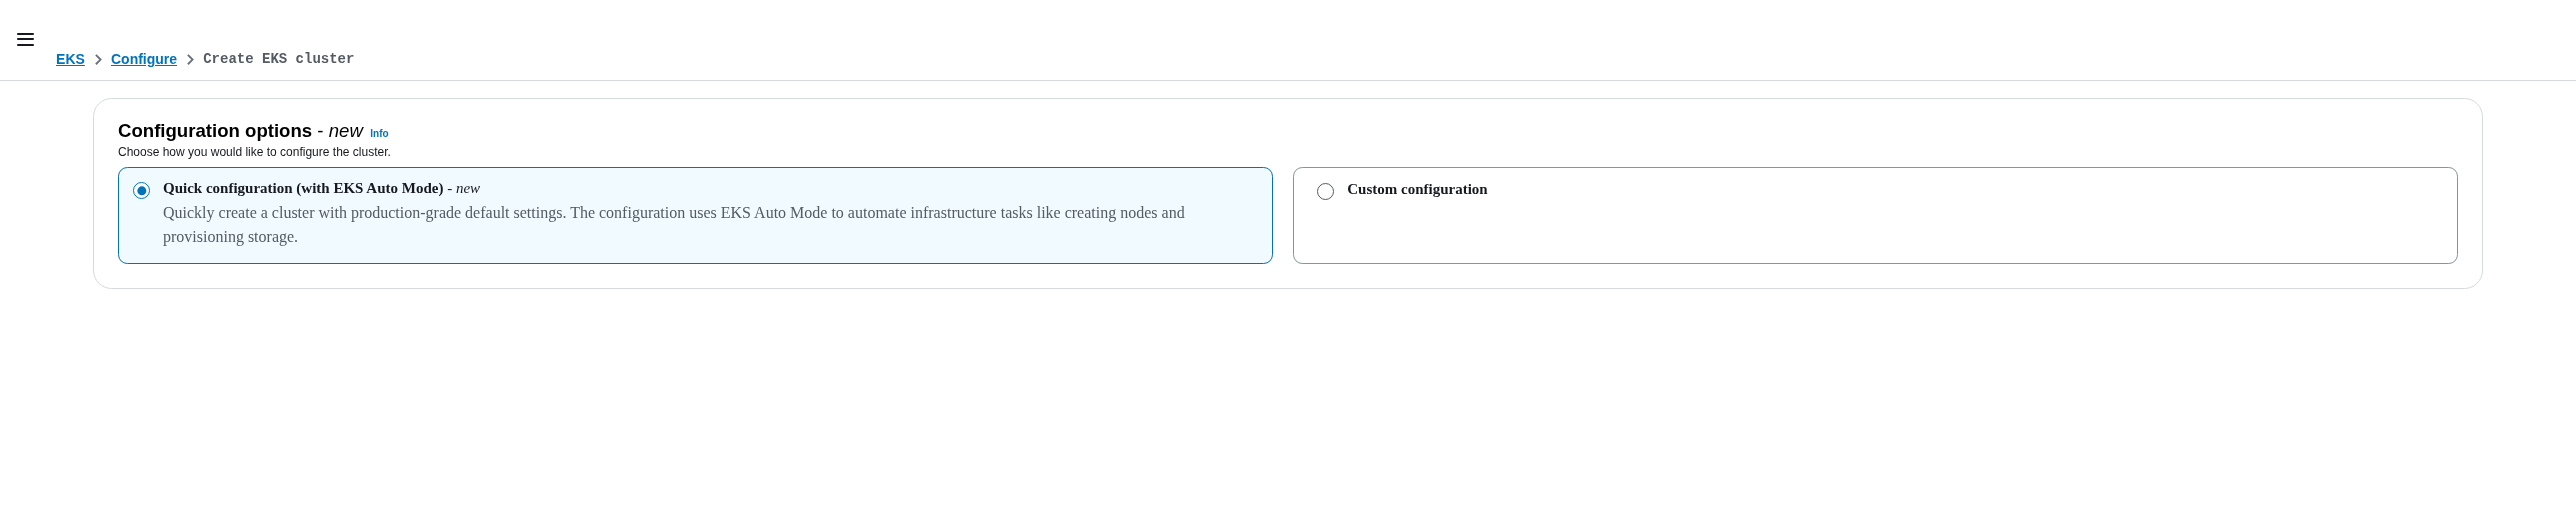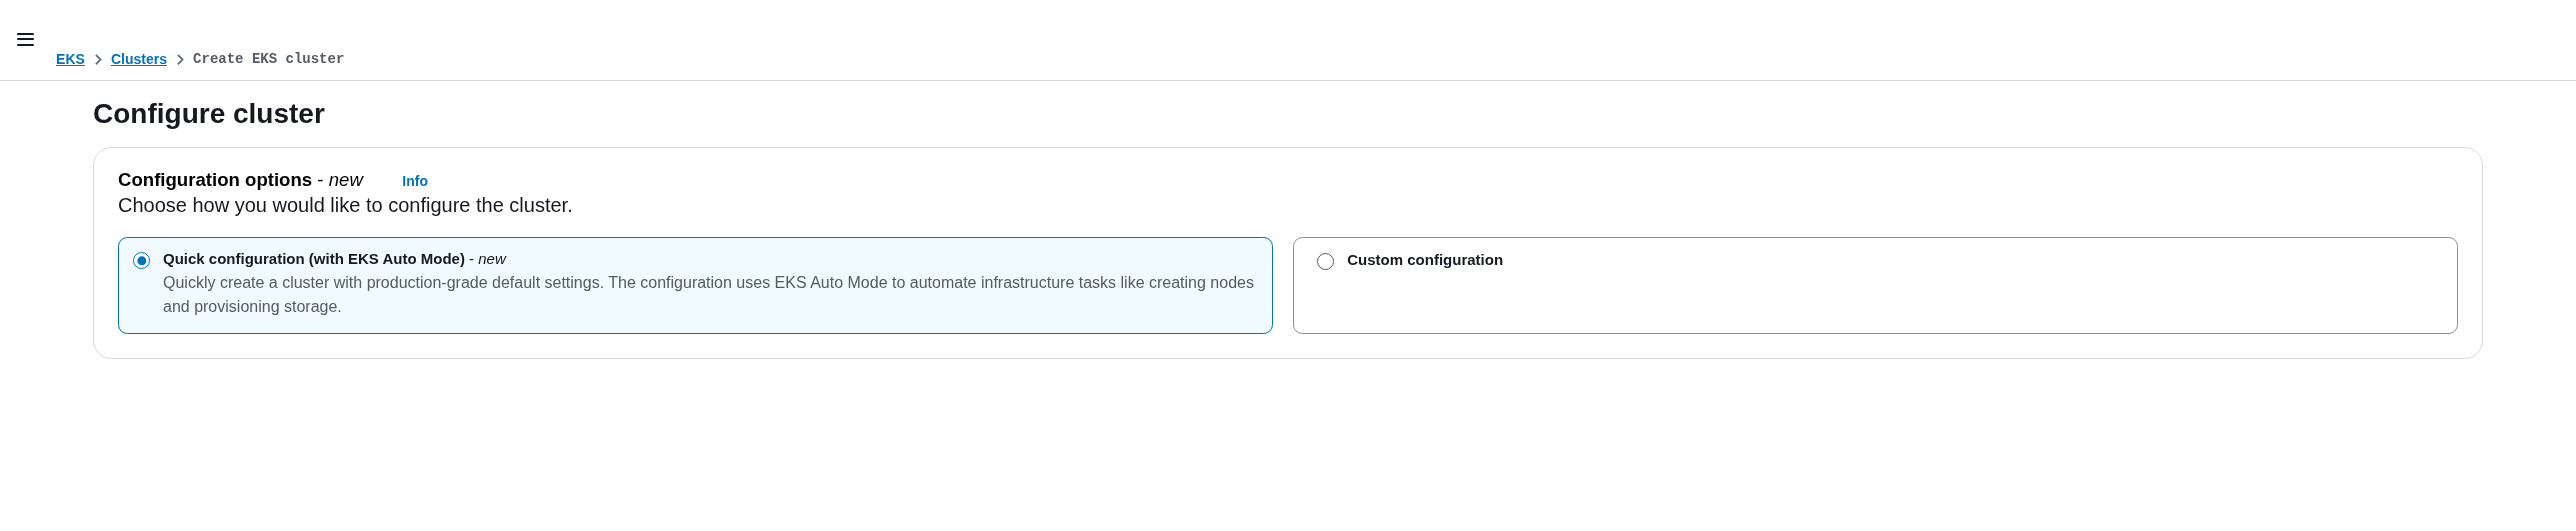--- a/index.html
+++ b/index.html
@@ -87,33 +87,33 @@
     }
     .panel-title .dash {
       font-weight: 400;
     }
     .panel-title .new {
       font-style: italic;
       font-weight: 400;
     }
     .info-link {
       color: #0073bb;
-      font-size: 14px;
-      font-weight: 700;
-      cursor: pointer;
-      margin-left: 32px;
+      font-size: 10px;
+      font-weight: 700;
+      cursor: pointer;
     }
     .panel-sub {
-      font-size: 20px;
-      color: #16191f;
-      margin-bottom: 20px;
+      font-size: 12px;
+      color: #16191f;
+      margin-bottom: 8px;
     }
     .option-row {
       display: flex;
       gap: 20.5px;
+      font-family: Liberation Serif, serif;
     }
     .option-card {
       flex: 1;
       border: 0.9px solid #879596;
       border-radius: 9.3px;
       padding: 13px 17px 15px 23px;
       display: flex;
       align-items: flex-start;
       gap: 13px;
       cursor: pointer;
@@ -184,32 +184,31 @@
       <span></span>
       <span></span>
   </div>
   <nav class="breadcrumb">
     <a>EKS</a>
     <span class="sep">
       <svg width="7.5" height="11.2" viewBox="0 0 8 12">
           <path class="chev" d="M2 1 L7 6 L2 11"></path>
         </svg>
     </span>
-    <a>Clusters</a>
+    <a>Configure</a>
     <span class="sep">
       <svg width="7.5" height="11.2" viewBox="0 0 8 12">
           <path class="chev" d="M2 1 L7 6 L2 11"></path>
         </svg>
     </span>
     <span class="current">Create EKS cluster</span>
   </nav>
 </div>
 
 <div class="content">
-  <h1 class="page-title">Configure cluster</h1>
 
   <div class="panel">
     <div class="panel-header-row">
       <h2 class="panel-title">
         <span>Configuration options</span><span class="dash"> - </span><span class="new">new</span>
       </h2>
       <span class="info-link">Info</span>
     </div>
     <div class="panel-sub">Choose how you would like to configure the cluster.</div>
 

